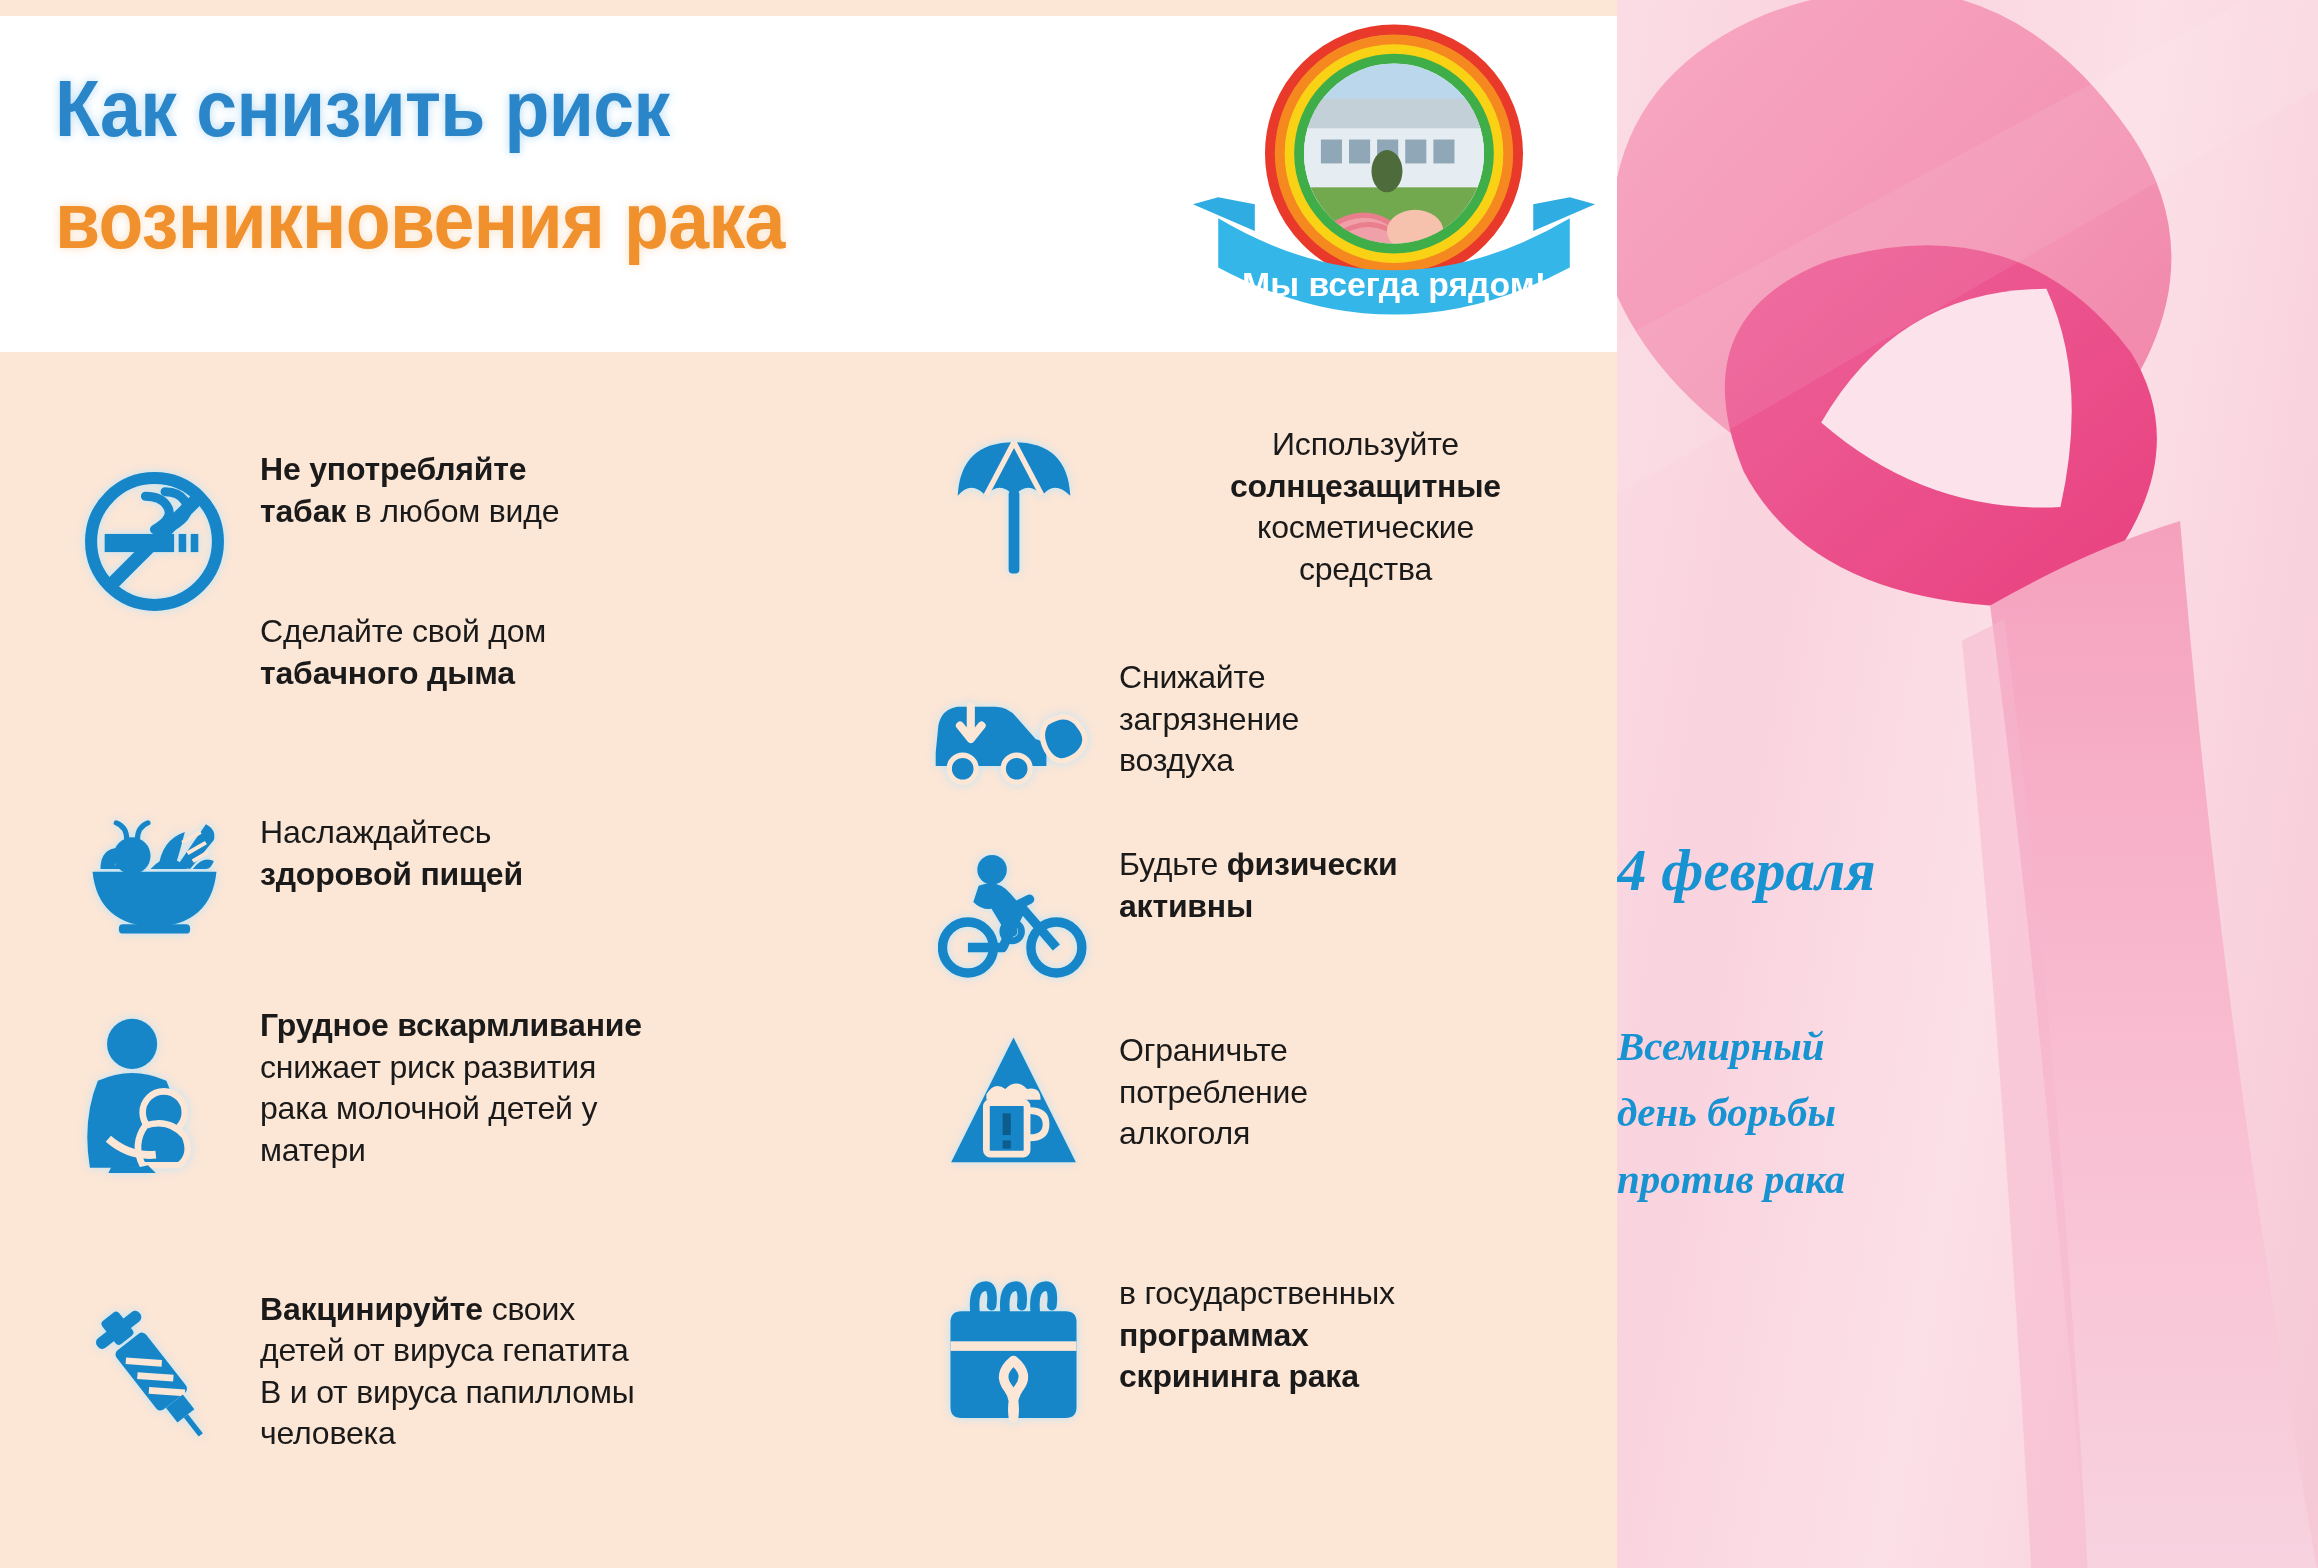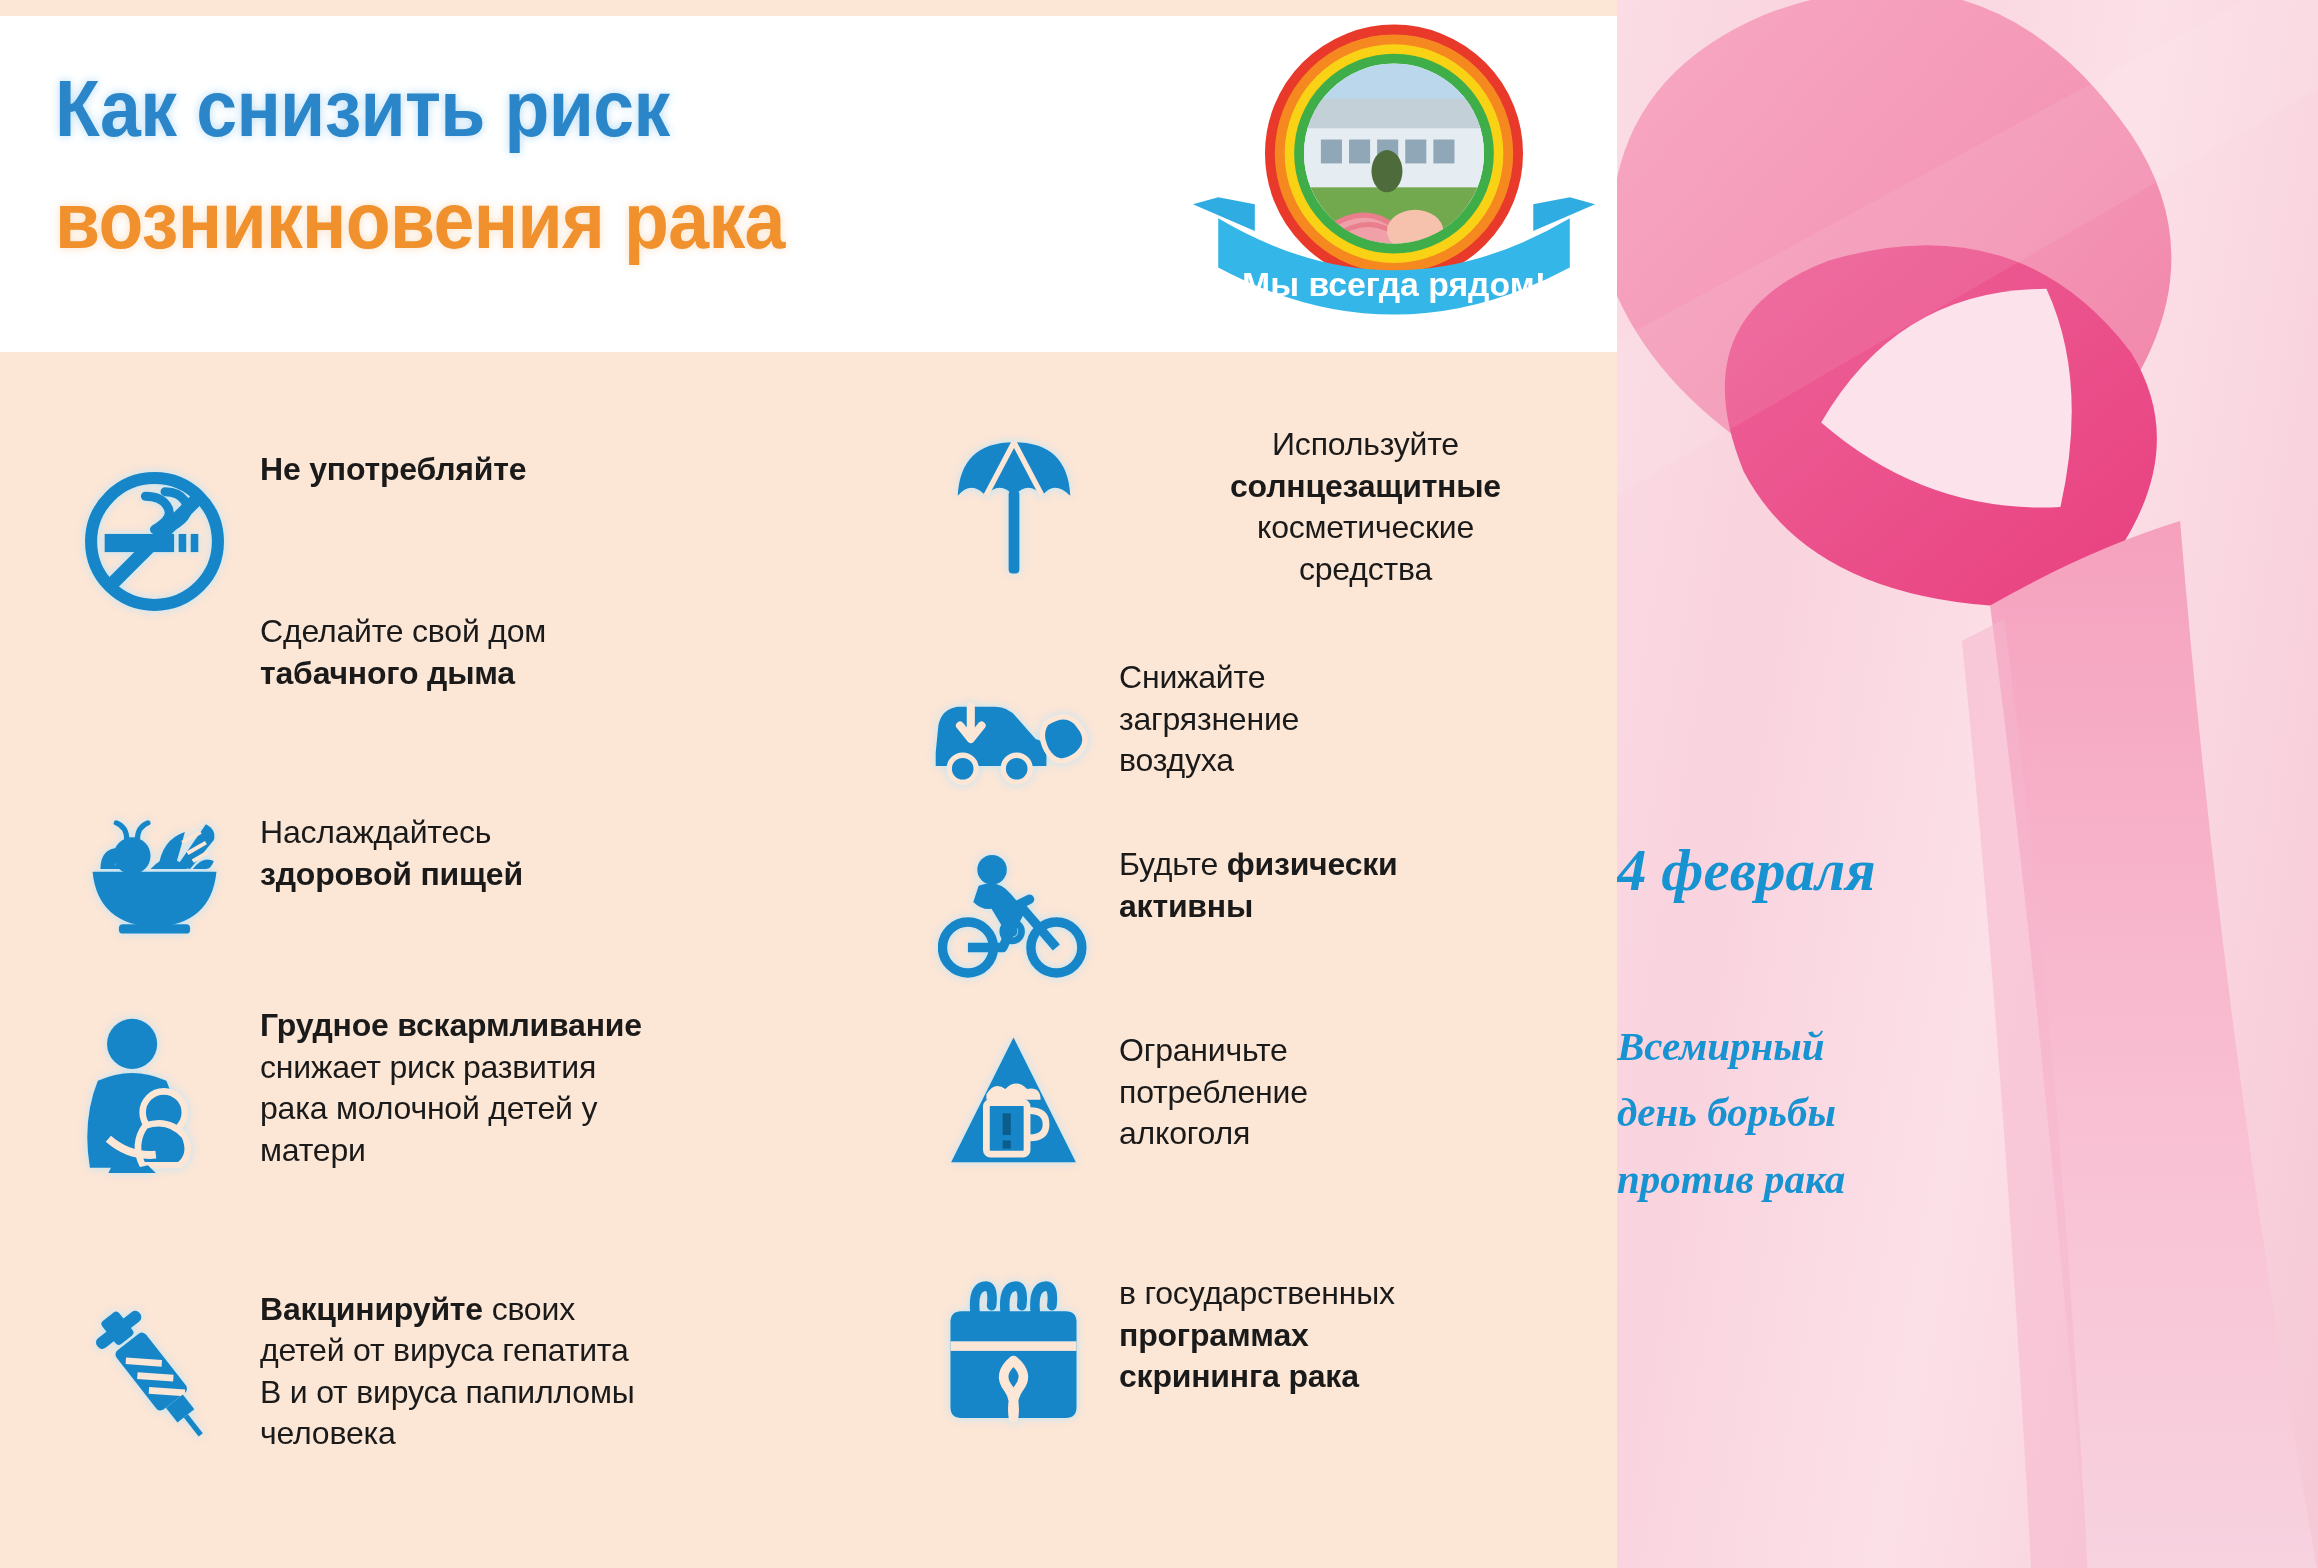--- a/index.html
+++ b/index.html
@@ -150,20 +150,21 @@
               <rect x="17" y="45" width="46" height="12" fill="#1786C8"></rect>
               <rect x="66" y="45" width="5" height="12" fill="#1786C8"></rect>
               <rect x="74" y="45" width="5" height="12" fill="#1786C8"></rect>
               <path d="M50 42 q14 -8 8 -16 q-4 -6 -14 -6" fill="none" stroke="#1786C8" stroke-width="6" stroke-linecap="round"></path>
               <path d="M62 40 q14 -8 8 -17 q-4 -6 -13 -6" fill="none" stroke="#1786C8" stroke-width="6" stroke-linecap="round"></path>
               <line x1="20" y1="80" x2="80" y2="20" stroke="#1786C8" stroke-width="9"></line>
             </svg>
           </div>
           <div class="tx" style="padding-top:4.2px;width:605px;">
             <div><b>Не употребляйте</b></div>
+            <div><b>табак</b><span> в любом виде</span></div>
           </div>
         </div>
 
         <div class="tip" style="top:243px;left:211px;width:619px;">
           <div class="tx" style="width:605px;">
             <div><span>Сделайте свой дом</span></div>
             <div><b>табачного дыма</b></div>
           </div>
         </div>
 

